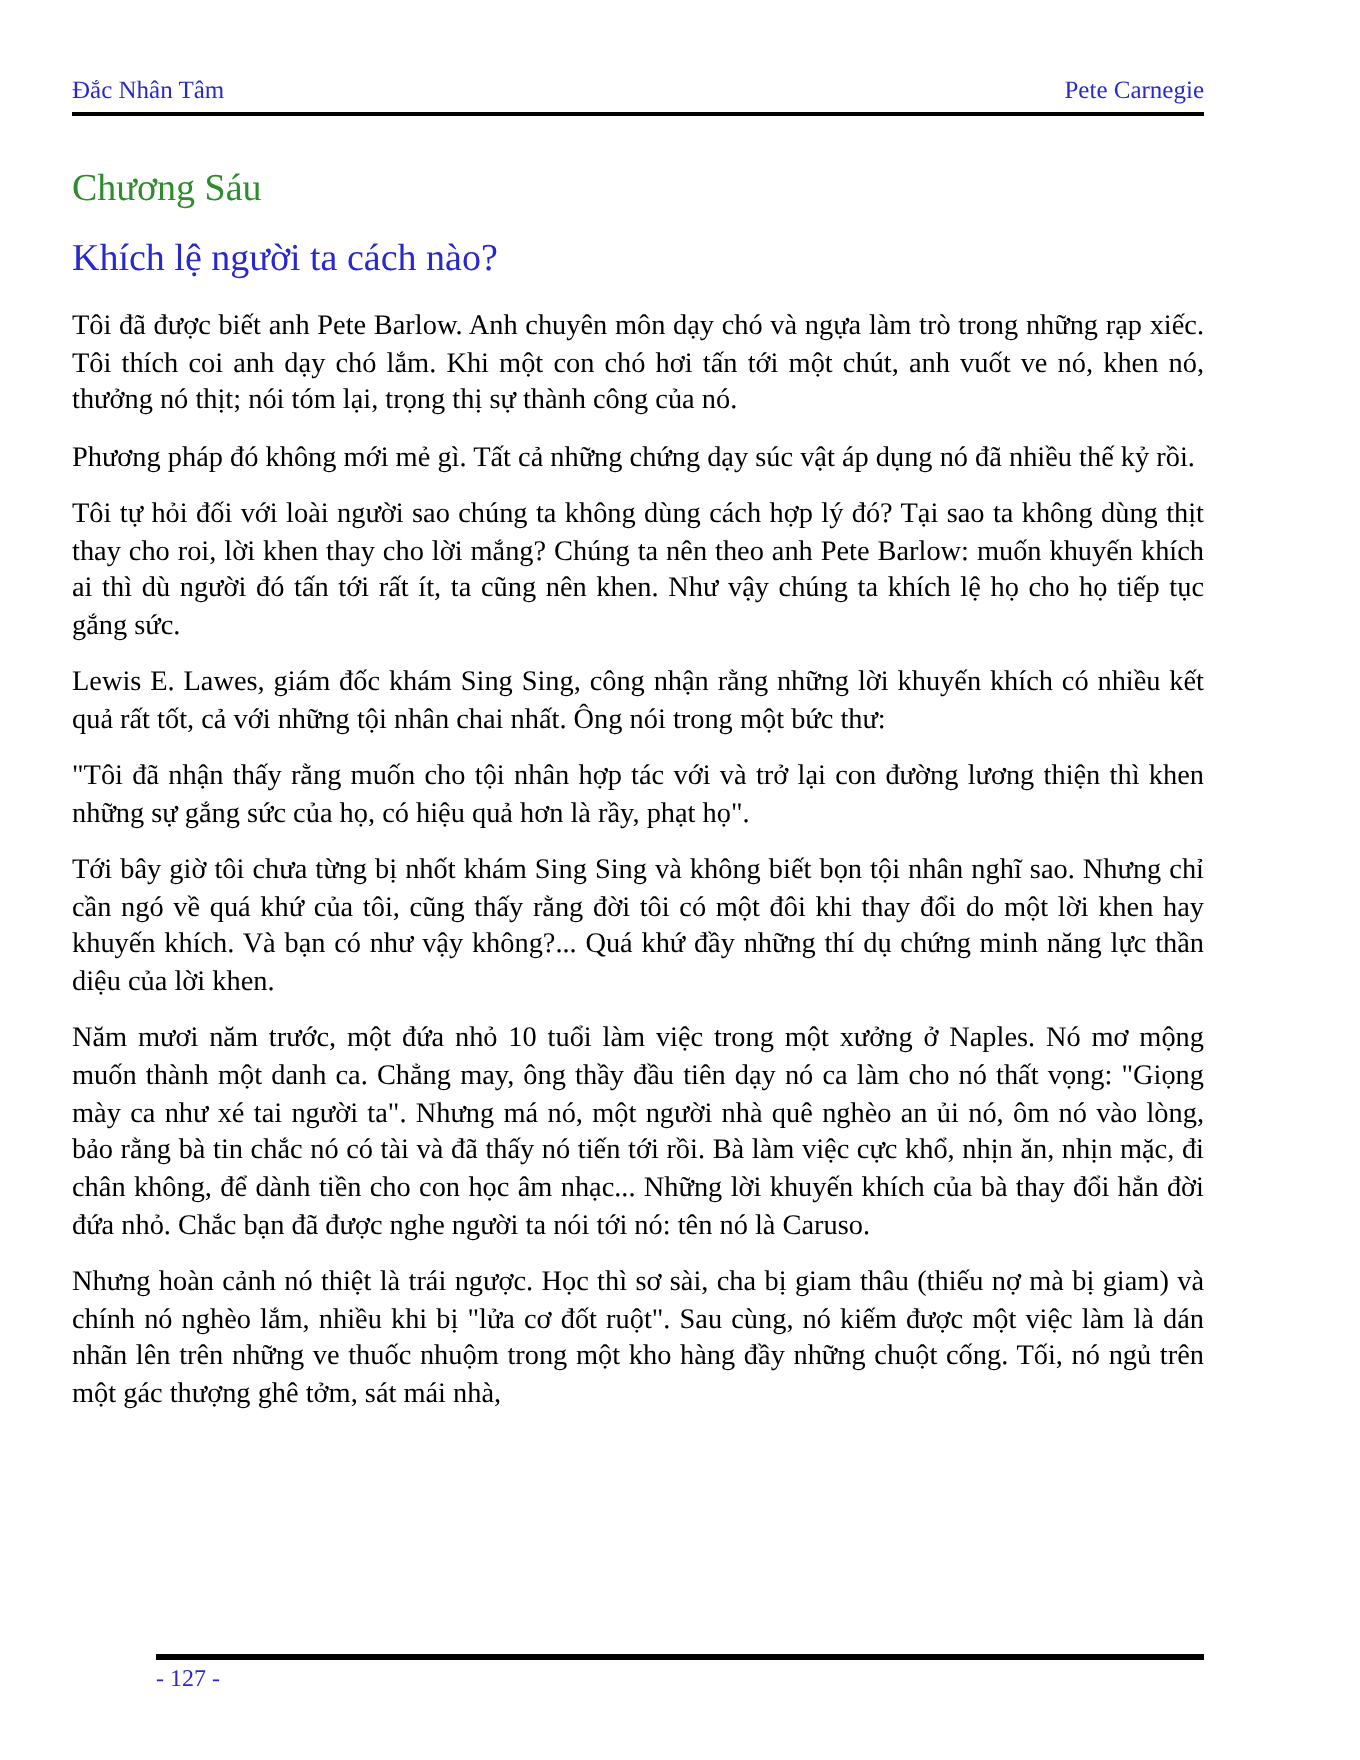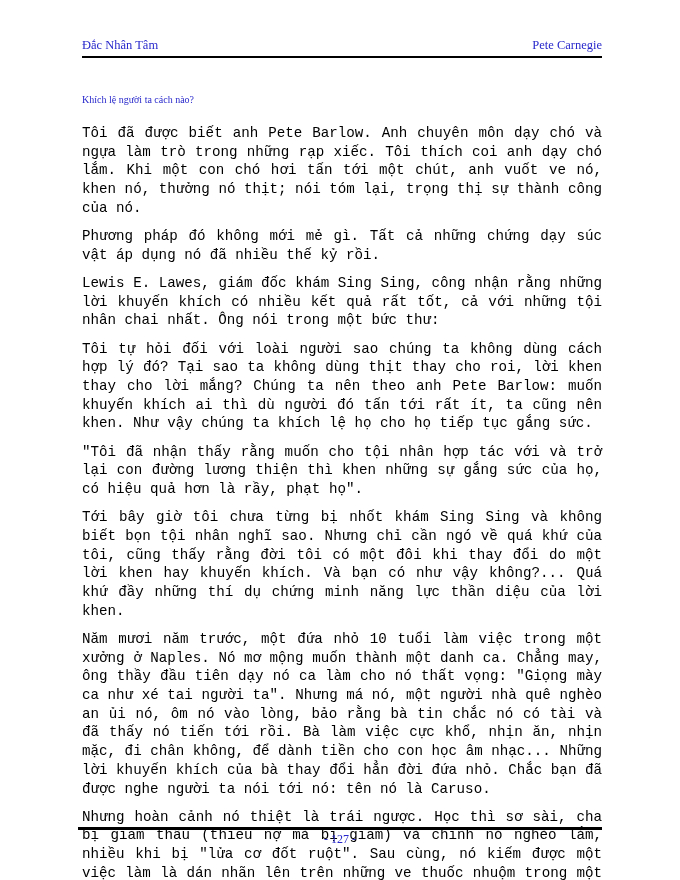--- a/index.html
+++ b/index.html
@@ -14,21 +14,21 @@
     width: 680px; height: 880px;
     font-family: "Liberation Serif", "DejaVu Serif", serif;
     color: var(--ink);
     position: relative;
     overflow: hidden;
   }
   .page {
     position: absolute;
     inset: 0;
     background: var(--paper);
-    padding: 38px 78px 0 82px;
+    padding: 38px 78px 0 36px;
   }
   .header {
     display: flex;
     justify-content: space-between;
     align-items: baseline;
     font-size: 12.5px;
     color: var(--blue);
     line-height: 15px;
   }
   .header-rule {
@@ -37,70 +37,69 @@
     height: 0;
   }
   .chapter-title {
     margin-top: 26px;
     font-size: 19px;
     font-weight: normal;
     color: var(--green);
     line-height: 22px;
   }
   .chapter-subtitle {
-    margin-top: 33px;
-    font-size: 10px;
+    margin-top: 15px;
+    font-size: 19px;
     font-weight: normal;
     color: var(--blue);
     line-height: 18px;
   }
   .body-text { margin-top: 15px; }
   .body-par {
     font-size: 14.2px;
     line-height: 18.7px;
     text-align: justify;
     margin-bottom: 9.5px;
     color: var(--ink);
-    font-family: Liberation Mono, monospace;
   }
   .footer {
     position: absolute;
     left: 78px; right: 78px;
     top: 827px;
   }
   .footer-rule {
     border-bottom: 3px solid #000000;
     height: 0;
   }
   .page-number {
     margin-top: 2px;
-    text-align: center;
     font-size: 12px;
     color: var(--blue);
     line-height: 15px;
   }
 </style>
 </head>
 <body>
 
 <div class="page">
 
   <div class="header">
     <span>Đắc Nhân Tâm</span>
     <span>Pete Carnegie</span>
   </div>
   <div class="header-rule"></div>
 
+  <h1 class="chapter-title">Chương Sáu</h1>
   <h2 class="chapter-subtitle">Khích lệ người ta cách nào?</h2>
 
   <div class="body-text">
     <p class="body-par">Tôi đã được biết anh Pete Barlow. Anh chuyên môn dạy chó và ngựa làm trò trong những rạp xiếc. Tôi thích coi anh dạy chó lắm. Khi một con chó hơi tấn tới một chút, anh vuốt ve nó, khen nó, thưởng nó thịt; nói tóm lại, trọng thị sự thành công của nó.</p>
     <p class="body-par">Phương pháp đó không mới mẻ gì. Tất cả những chứng dạy súc vật áp dụng nó đã nhiều thế kỷ rồi.</p>
+    <p class="body-par">Tôi tự hỏi đối với loài người sao chúng ta không dùng cách hợp lý đó? Tại sao ta không dùng thịt thay cho roi, lời khen thay cho lời mắng? Chúng ta nên theo anh Pete Barlow: muốn khuyến khích ai thì dù người đó tấn tới rất ít, ta cũng nên khen. Như vậy chúng ta khích lệ họ cho họ tiếp tục gắng sức.</p>
     <p class="body-par">Lewis E. Lawes, giám đốc khám Sing Sing, công nhận rằng những lời khuyến khích có nhiều kết quả rất tốt, cả với những tội nhân chai nhất. Ông nói trong một bức thư:</p>
-    <p class="body-par">Tôi tự hỏi đối với loài người sao chúng ta không dùng cách hợp lý đó? Tại sao ta không dùng thịt thay cho roi, lời khen thay cho lời mắng? Chúng ta nên theo anh Pete Barlow: muốn khuyến khích ai thì dù người đó tấn tới rất ít, ta cũng nên khen. Như vậy chúng ta khích lệ họ cho họ tiếp tục gắng sức.</p>
     <p class="body-par">"Tôi đã nhận thấy rằng muốn cho tội nhân hợp tác với và trở lại con đường lương thiện thì khen những sự gắng sức của họ, có hiệu quả hơn là rầy, phạt họ".</p>
     <p class="body-par">Tới bây giờ tôi chưa từng bị nhốt khám Sing Sing và không biết bọn tội nhân nghĩ sao. Nhưng chỉ cần ngó về quá khứ của tôi, cũng thấy rằng đời tôi có một đôi khi thay đổi do một lời khen hay khuyến khích. Và bạn có như vậy không?... Quá khứ đầy những thí dụ chứng minh năng lực thần diệu của lời khen.</p>
     <p class="body-par">Năm mươi năm trước, một đứa nhỏ 10 tuổi làm việc trong một xưởng ở Naples. Nó mơ mộng muốn thành một danh ca. Chẳng may, ông thầy đầu tiên dạy nó ca làm cho nó thất vọng: "Giọng mày ca như xé tai người ta". Nhưng má nó, một người nhà quê nghèo an ủi nó, ôm nó vào lòng, bảo rằng bà tin chắc nó có tài và đã thấy nó tiến tới rồi. Bà làm việc cực khổ, nhịn ăn, nhịn mặc, đi chân không, để dành tiền cho con học âm nhạc... Những lời khuyến khích của bà thay đổi hẳn đời đứa nhỏ. Chắc bạn đã được nghe người ta nói tới nó: tên nó là Caruso.</p>
     <p class="body-par">Nhưng hoàn cảnh nó thiệt là trái ngược. Học thì sơ sài, cha bị giam thâu (thiếu nợ mà bị giam) và chính nó nghèo lắm, nhiều khi bị "lửa cơ đốt ruột". Sau cùng, nó kiếm được một việc làm là dán nhãn lên trên những ve thuốc nhuộm trong một kho hàng đầy những chuột cống. Tối, nó ngủ trên một gác thượng ghê tởm, sát mái nhà,</p>
   </div>
 
   <div class="footer">
     <div class="footer-rule"></div>
     <div class="page-number">- 127 -</div>
   </div>

